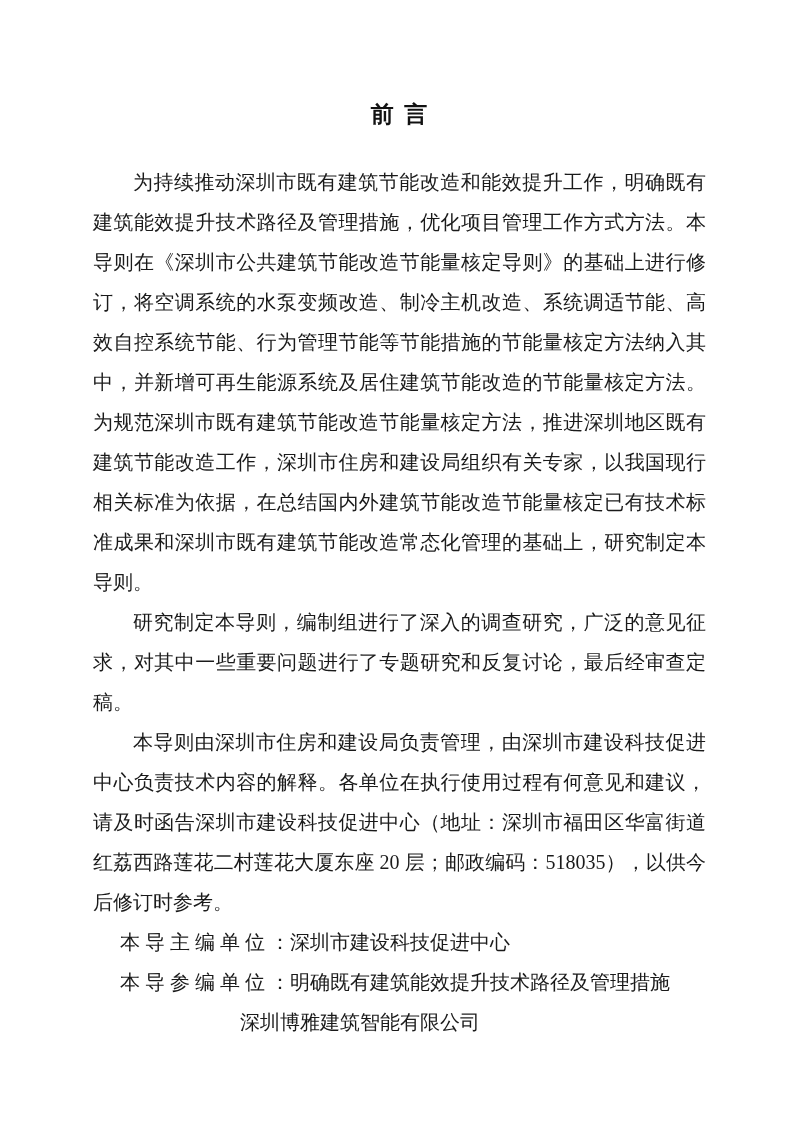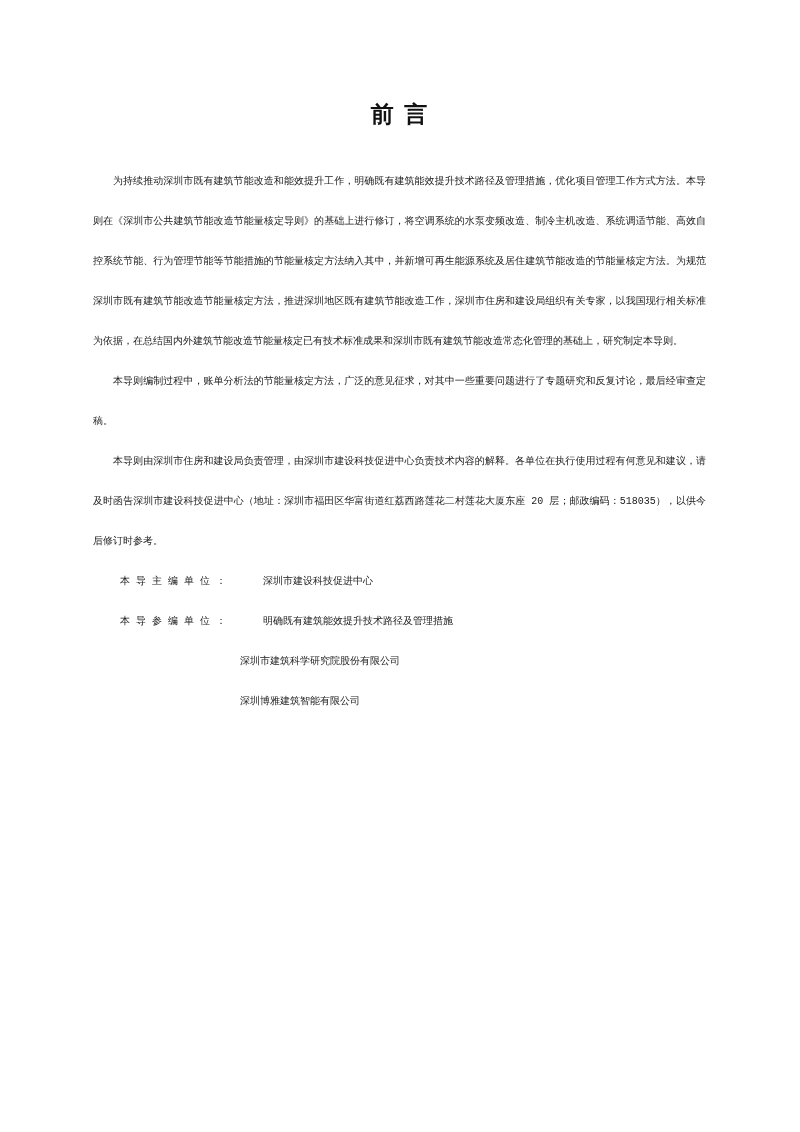--- a/index.html
+++ b/index.html
@@ -23,22 +23,22 @@
     text-align: center;
     font-family: "Liberation Sans", "DejaVu Sans", sans-serif;
     font-weight: 700;
     font-size: 23px;
     line-height: 36px;
     letter-spacing: 2px;
     color: #111111;
   }
   .doc-body {
     width: 613px;
-    font-family: Liberation Mono, monospace;
-    font-size: 10px;
+    font-family: Liberation Serif, serif;
+    font-size: 20px;
     line-height: 40px;
     text-align: justify;
     color: #1a1a1a;
   }
   .doc-body p {
     margin: 0;
     text-indent: 2em;
     text-align: justify;
   }
   .editor-line {
@@ -55,26 +55,25 @@
   }
 </style>
 </head>
 <body>
 
 <div class="page">
   <h1 class="doc-title">前  言</h1>
 
   <div class="doc-body">
     <p>为持续推动深圳市既有建筑节能改造和能效提升工作，明确既有建筑能效提升技术路径及管理措施，优化项目管理工作方式方法。本导则在《深圳市公共建筑节能改造节能量核定导则》的基础上进行修订，将空调系统的水泵变频改造、制冷主机改造、系统调适节能、高效自控系统节能、行为管理节能等节能措施的节能量核定方法纳入其中，并新增可再生能源系统及居住建筑节能改造的节能量核定方法。为规范深圳市既有建筑节能改造节能量核定方法，推进深圳地区既有建筑节能改造工作，深圳市住房和建设局组织有关专家，以我国现行相关标准为依据，在总结国内外建筑节能改造节能量核定已有技术标准成果和深圳市既有建筑节能改造常态化管理的基础上，研究制定本导则。</p>
-    <p>本导则编制过程中，账单分析法的节能量核定方法，广泛的意见征求，对其中一些重要问题进行了专题研究和反复讨论，最后经审查定稿。</p>
+    <p>研究制定本导则，编制组进行了深入的调查研究，广泛的意见征求，对其中一些重要问题进行了专题研究和反复讨论，最后经审查定稿。</p>
     <p>本导则由深圳市住房和建设局负责管理，由深圳市建设科技促进中心负责技术内容的解释。各单位在执行使用过程有何意见和建议，请及时函告深圳市建设科技促进中心（地址：深圳市福田区华富街道红荔西路莲花二村莲花大厦东座 20 层；邮政编码：518035），以供今后修订时参考。</p>
 
     <div class="editor-line">
       <span class="editor-label">本 导 主 编 单 位 ：</span><span>深圳市建设科技促进中心</span>
     </div>
 
     <div class="editor-line">
       <span class="editor-label">本 导 参 编 单 位 ：</span><span>明确既有建筑能效提升技术路径及管理措施</span>
     </div>
-    <div class="editor-cont">深圳市建筑科学研究院股份有限公司</div>
     <div class="editor-cont">深圳博雅建筑智能有限公司</div>
   </div>
 </div>
 
 </body></html>

